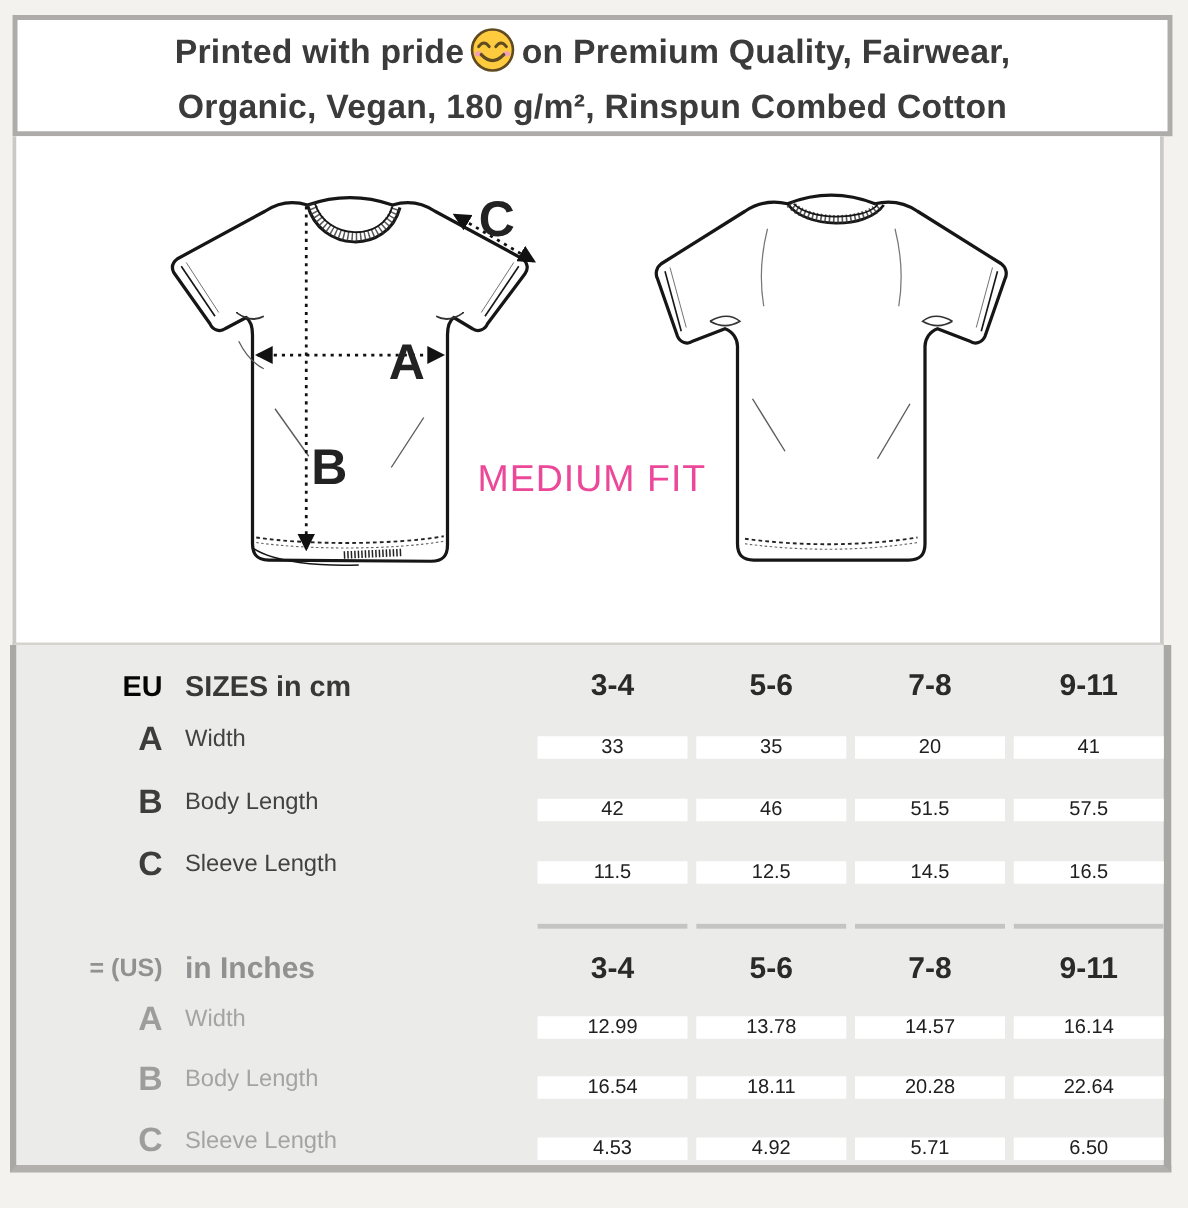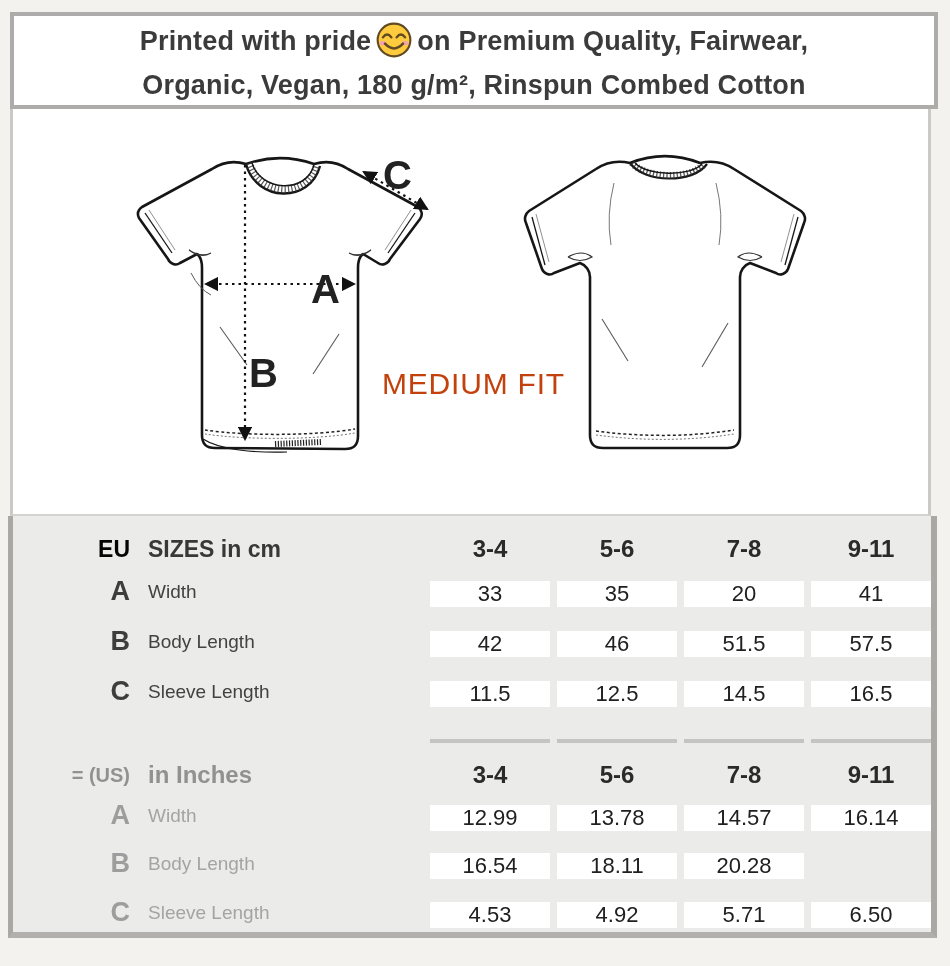--- a/index.html
+++ b/index.html
@@ -9,31 +9,31 @@
   
   #header-box{left:10px;top:12px;width:928px;height:97px;background:#fff;
     border:4px solid #aeacaa;text-align:center;}
   #header-box .hline{font-size:27px;font-weight:700;color:#3b3b3b;line-height:44px;letter-spacing:.2px;}
   #header-box .hline1{margin-top:3px;}
   .emoji-wrap{display:inline-block;width:38px;height:38px;vertical-align:-9px;margin:0 4px;}
 
   
   #diagram-box{left:10px;top:109px;width:921px;height:407px;background:#fff;
     border-left:3px solid #cbc9c6;border-right:3px solid #cbc9c6;border-bottom:2px solid #d5d3d0;}
-  #fit-label{left:369px;top:258px;font-size:30px;color:#c2410c;letter-spacing:.8px;font-weight:400;}
+  #fit-label{left:369px;top:258px;font-size:30px;color:#ec4899;letter-spacing:.8px;font-weight:400;}
 
   
   #table-box{left:8px;top:516px;width:929px;height:422px;background:#ebebe9;
     border-left:5px solid #a9a8a5;border-right:6px solid #a9a8a5;border-bottom:6px solid #b1b0ad;}
   .trow{display:flex;column-gap:7px;align-items:flex-end;}
   .m6{margin-bottom:6px;}
   .tlabel{width:410px;display:flex;align-items:center;flex:0 0 auto;}
   .tkey{width:117px;margin-right:18px;text-align:right;font-weight:700;}
   .tcell{width:120px;background:#fff;display:flex;align-items:center;justify-content:center;
-    font-size:22px;color:#202020;flex:0 0 auto;}
+    font-size:16px;color:#202020;flex:0 0 auto;}
   .thcell{width:120px;display:flex;align-items:center;justify-content:center;
     font-weight:700;font-size:24px;color:#2a2a2a;flex:0 0 auto;}
   .thead{height:47px;}
   .rA,.rB,.rC{height:44px;}
   .t2 .thead{height:46px;}
   .t2 .rA,.t2 .rB{height:42px;}
   .t2 .rC{height:43px;}
   .erow{height:30px;}
   .erow .tcell{border-bottom:4px solid #c4c4c2;}
   .t1 .tkey{font-size:27px;color:#3d3d3d;}
@@ -191,20 +191,21 @@
       <div class="tcell">16.14</div>
     </div>
     <div class="trow rB m6">
       <div class="tlabel">
         <span class="tkey">B</span>
         <span class="tname">Body Length</span>
       </div>
       <div class="tcell">16.54</div>
       <div class="tcell">18.11</div>
       <div class="tcell">20.28</div>
+      <div class="tcell">22.64</div>
     </div>
     <div class="trow rC">
       <div class="tlabel">
         <span class="tkey">C</span>
         <span class="tname">Sleeve Length</span>
       </div>
       <div class="tcell">4.53</div>
       <div class="tcell">4.92</div>
       <div class="tcell">5.71</div>
       <div class="tcell">6.50</div>

